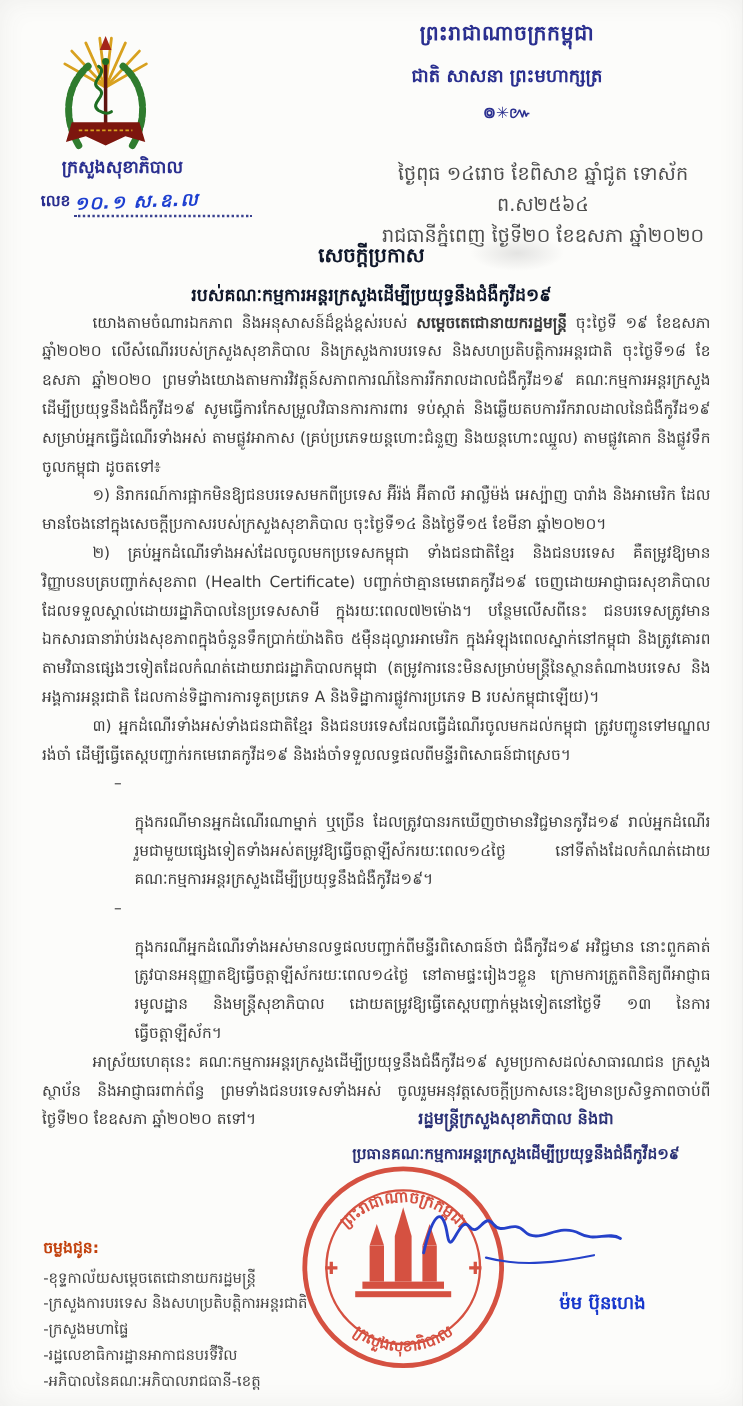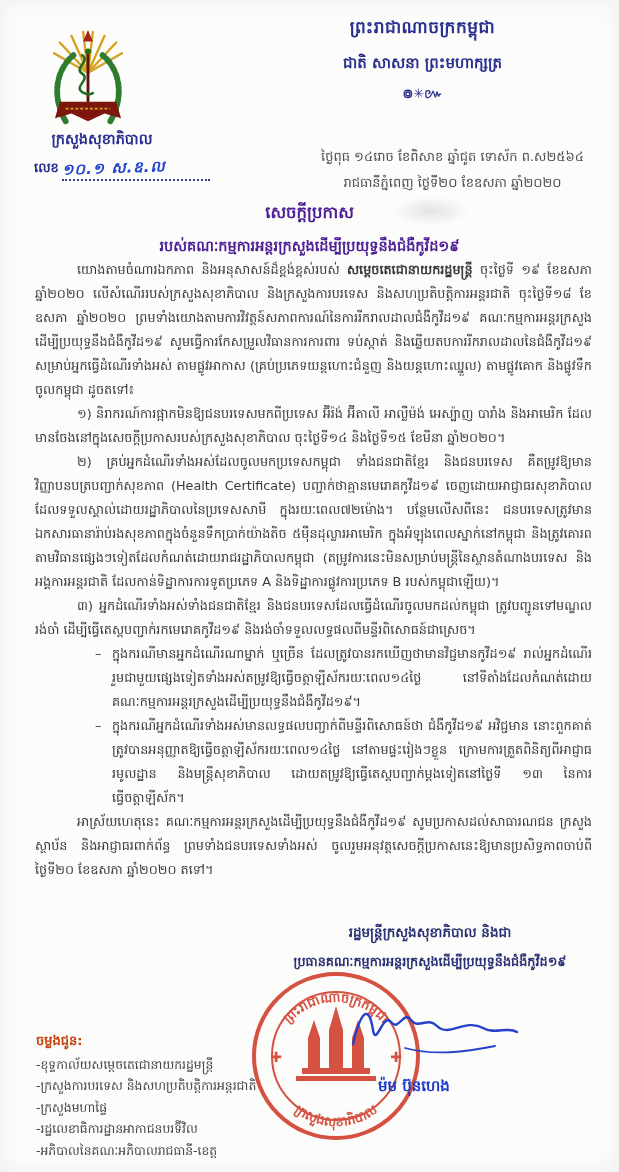--- a/index.html
+++ b/index.html
@@ -11,47 +11,47 @@
   .kingdom .l1{font-size:17px;font-weight:bold;letter-spacing:.5px;}
   .kingdom .l2{font-size:15px;font-weight:bold;margin-top:12px;}
   .kingdom .div{font-size:13px;margin-top:10px;color:#2a2f8f;font-weight:bold;}
   .emblem{position:absolute;top:28px;left:44px;width:88px;height:102px;}
   .ministry-name{position:absolute;top:130px;left:22px;width:160px;text-align:center;
                  font-size:14.5px;font-weight:bold;color:#2a2f8f;}
   .ref-line{position:absolute;top:157px;left:34px;font-size:13px;font-weight:bold;color:#2a2f8f;}
   .dotline{display:inline-block;min-width:148px;border-bottom:2px dotted #39418f;margin-left:3px;}
   .handnum{display:inline-block;color:#1d3fd0;font-style:italic;font-weight:bold;font-size:15px;
            transform:rotate(-2deg);letter-spacing:1px;position:relative;top:1px;}
-  .dateline{position:absolute;top:144px;left:295px;width:315px;text-align:center;
-            font-size:13px;color:#4c4c4c;line-height:26px;}
+  .dateline{position:absolute;top:132px;left:295px;width:315px;text-align:center;
+            font-size:16px;color:#4c4c4c;line-height:26px;}
   .smudge{position:absolute;top:196px;left:392px;width:78px;height:30px;border-radius:50%;
           background:radial-gradient(closest-side,rgba(140,140,140,.22),transparent);}
   
-  .title-block{position:absolute;top:202px;left:0;width:100%;text-align:center;color:#4c1d95;}
+  .title-block{position:absolute;top:202px;left:0;width:100%;text-align:center;color:#0f172a;}
   .title-block .t1{font-size:16.5px;font-weight:bold;}
   .title-block .t2{font-size:14.5px;font-weight:bold;margin-top:11px;text-align:center;}
   
   .body-text{position:absolute;top:258px;left:35px;width:557px;font-size:12.8px;
              line-height:24px;text-align:justify;color:#3a3a3a;}
   .body-text p{margin:0;}
   .indent{text-indent:42px;}
   .bullets{margin-left:60px;}
   .bullet{display:flex;}
   .bullet .mark{width:17px;flex:0 0 17px;}
-  .bullet .txt{flex:1;text-align:justify;}
+  .bullet .txt{flex:1;text-align:justify;margin-top:32px;}
   .closing{margin-top:2px;}
   
   .bottom{position:absolute;top:918px;left:0;width:548px;height:254px;}
   .sig-title{position:absolute;top:6px;left:255px;width:350px;text-align:center;
              color:#2b3175;font-weight:bold;}
   .sig-title .s1{font-size:13.5px;}
   .sig-title .s2{font-size:12.8px;margin-top:9px;}
   .stamp{position:absolute;top:52px;left:250px;width:172px;height:172px;opacity:.88;}
   .autograph{position:absolute;top:78px;left:345px;width:180px;height:70px;}
-  .minister-name{position:absolute;top:158px;left:378px;width:160px;text-align:left;
+  .minister-name{position:absolute;top:158px;left:378px;width:160px;text-align:right;
                  font-size:15px;font-weight:bold;color:#1838cc;}
   .cc{position:absolute;top:112px;left:36px;width:300px;font-size:12.4px;line-height:21.5px;color:#454545;}
   .cc .cc-label{font-weight:bold;color:#c2410c;font-size:13px;margin-bottom:2px;}
   .cc ul{list-style:none;margin:0;padding:0;}
 </style>
 </head>
 <body>
 
 <div class="page">
 

